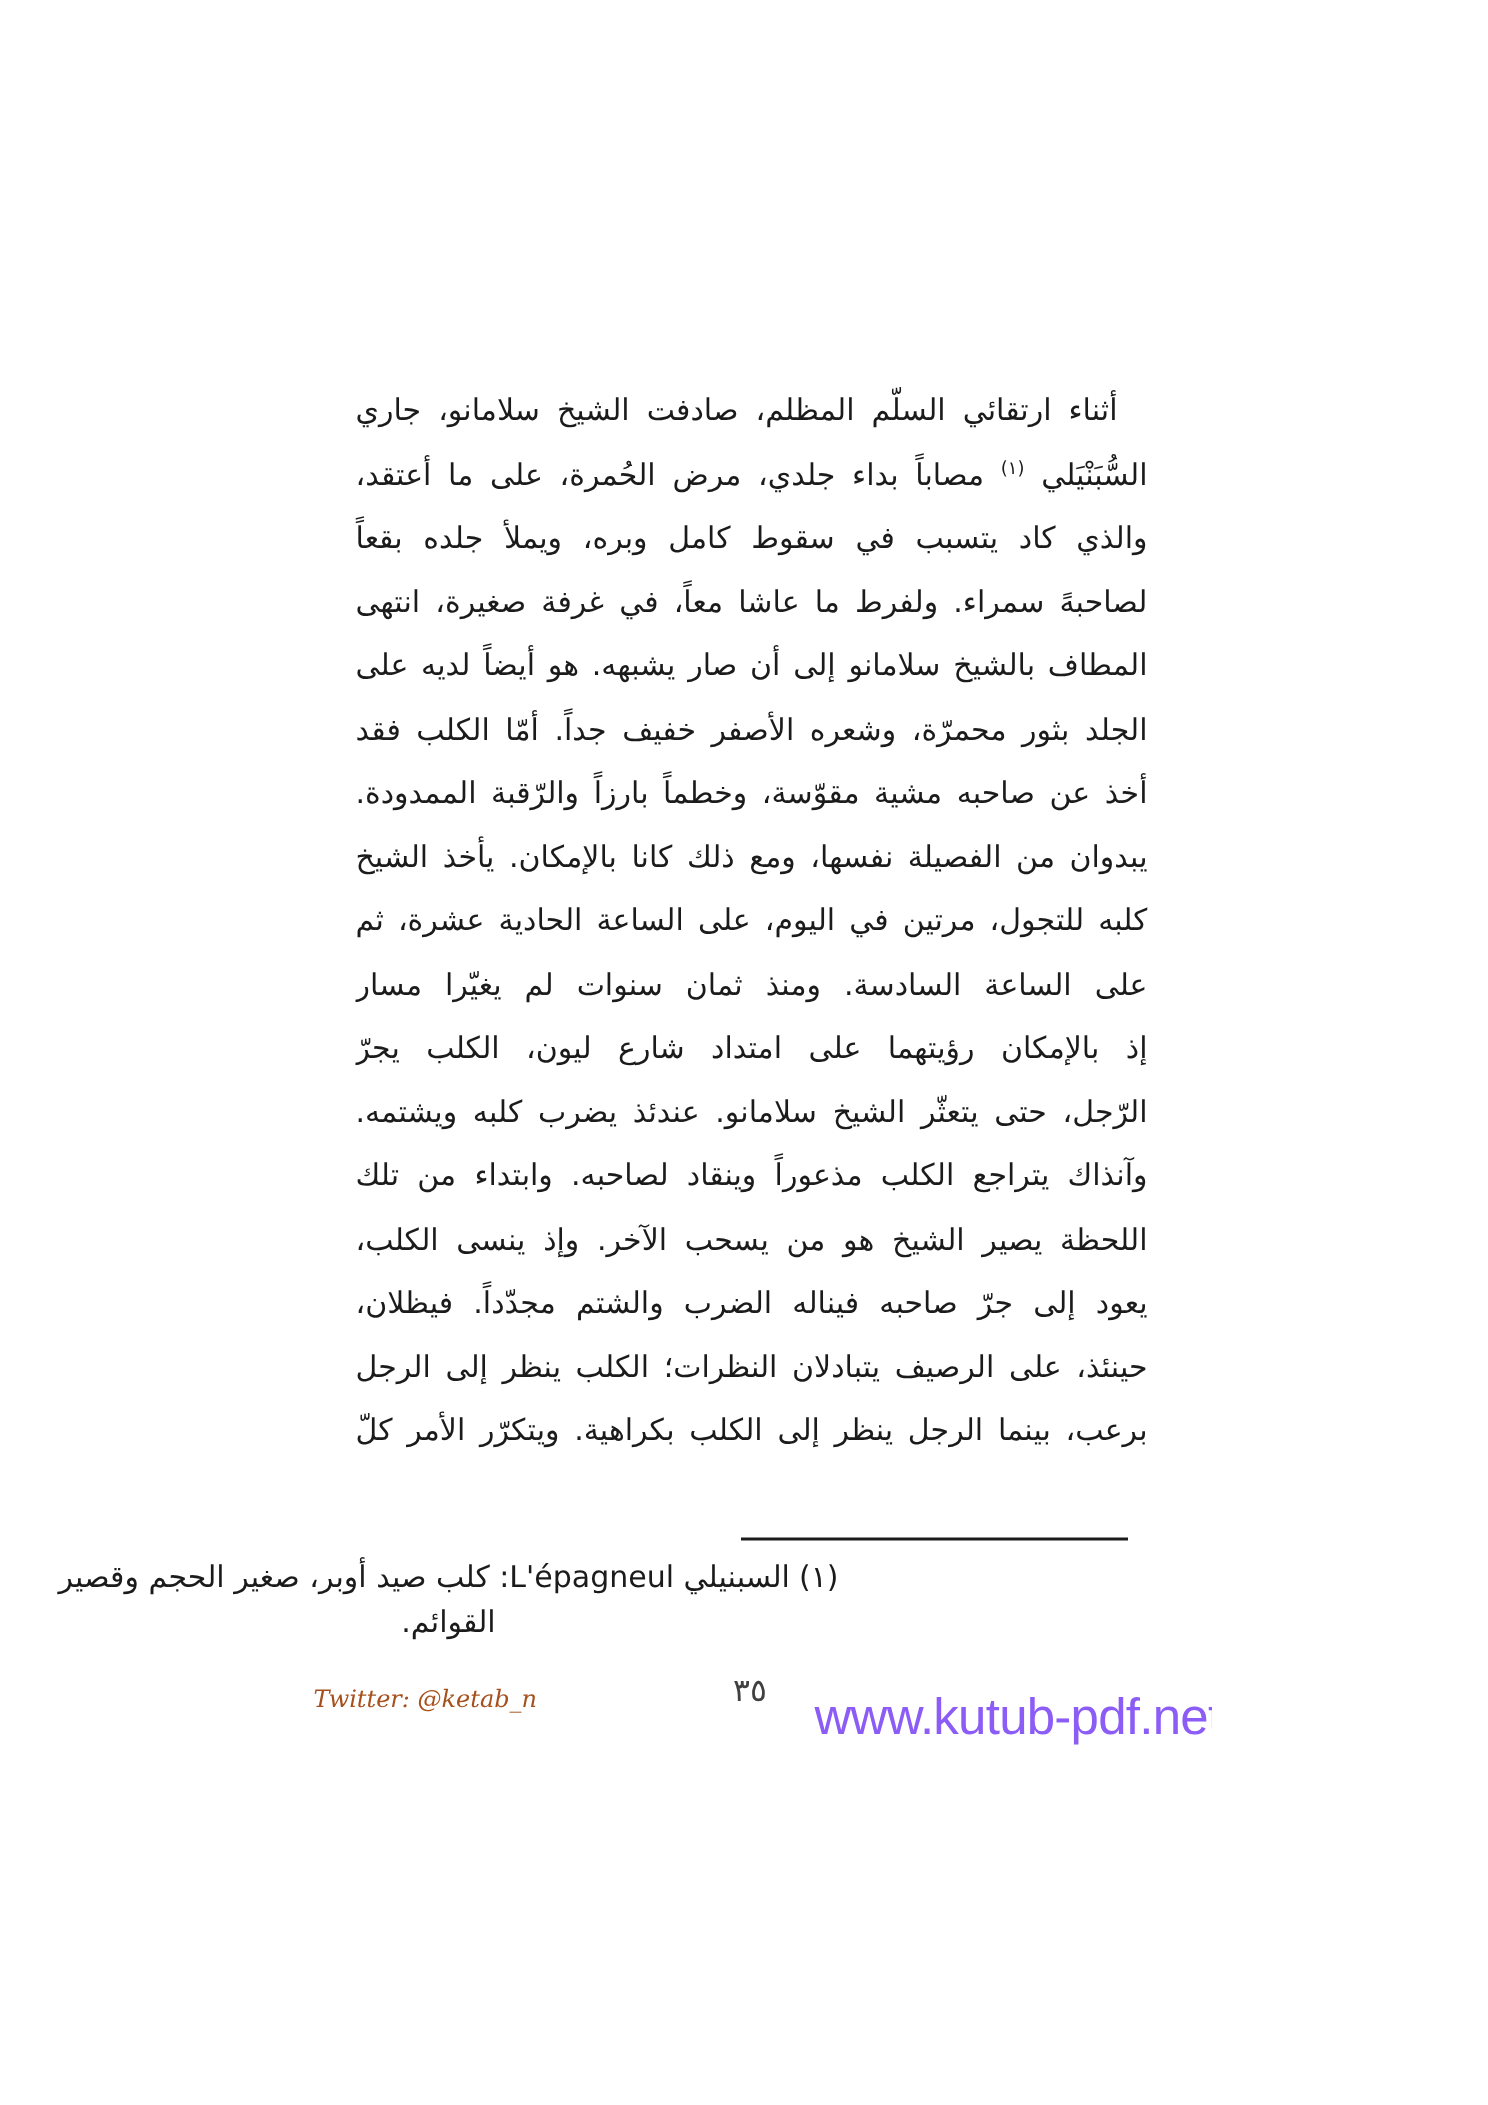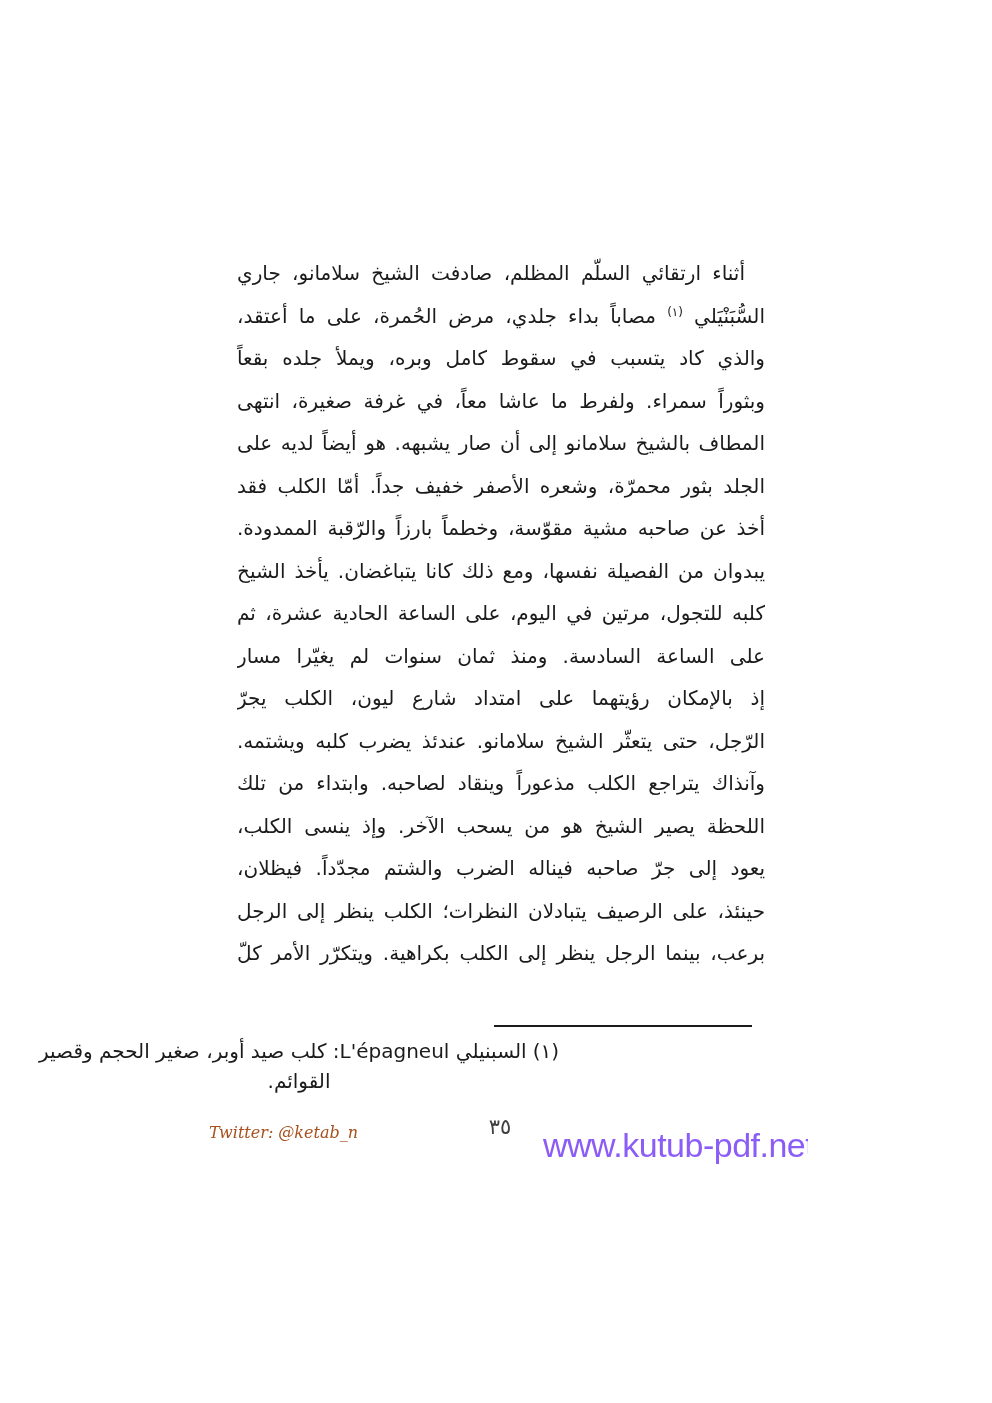--- a/index.html
+++ b/index.html
@@ -92,25 +92,25 @@
 </style>
 </head>
 <body>
 
 <div class="page">
 
   <div class="text-block">
       <div class="text-line first">أثناء ارتقائي السلّم المظلم، صادفت الشيخ سلامانو، جاري</div>
       <div class="text-line"><span>السُّبَنْيَلي </span><sup>(١)</sup><span> مصاباً بداء جلدي، مرض الحُمرة، على ما أعتقد،</span></div>
       <div class="text-line">والذي كاد يتسبب في سقوط كامل وبره، ويملأ جلده بقعاً</div>
-      <div class="text-line">وبثوراً سمراء. ولفرط ما عاشا معاً، في غرفة صغيرة، انتهى</div>
+      <div class="text-line">لصاحبهً سمراء. ولفرط ما عاشا معاً، في غرفة صغيرة، انتهى</div>
       <div class="text-line">المطاف بالشيخ سلامانو إلى أن صار يشبهه. هو أيضاً لديه على</div>
       <div class="text-line">الجلد بثور محمرّة، وشعره الأصفر خفيف جداً. أمّا الكلب فقد</div>
       <div class="text-line">أخذ عن صاحبه مشية مقوّسة، وخطماً بارزاً والرّقبة الممدودة.</div>
-      <div class="text-line">يبدوان من الفصيلة نفسها، ومع ذلك كانا يتباغضان. يأخذ الشيخ</div>
+      <div class="text-line">يبدوان من الفصيلة نفسها، ومع ذلك كانا بالإمكان. يأخذ الشيخ</div>
       <div class="text-line">كلبه للتجول، مرتين في اليوم، على الساعة الحادية عشرة، ثم</div>
       <div class="text-line">على الساعة السادسة. ومنذ ثمان سنوات لم يغيّرا مسار جولتهما.</div>
       <div class="text-line">إذ بالإمكان رؤيتهما على امتداد شارع ليون، الكلب يجرّ</div>
       <div class="text-line">الرّجل، حتى يتعثّر الشيخ سلامانو. عندئذ يضرب كلبه ويشتمه.</div>
       <div class="text-line">وآنذاك يتراجع الكلب مذعوراً وينقاد لصاحبه. وابتداء من تلك</div>
       <div class="text-line">اللحظة يصير الشيخ هو من يسحب الآخر. وإذ ينسى الكلب،</div>
       <div class="text-line">يعود إلى جرّ صاحبه فيناله الضرب والشتم مجدّداً. فيظلان،</div>
       <div class="text-line">حينئذ، على الرصيف يتبادلان النظرات؛ الكلب ينظر إلى الرجل</div>
       <div class="text-line">برعب، بينما الرجل ينظر إلى الكلب بكراهية. ويتكرّر الأمر كلّ</div>
     </div>

